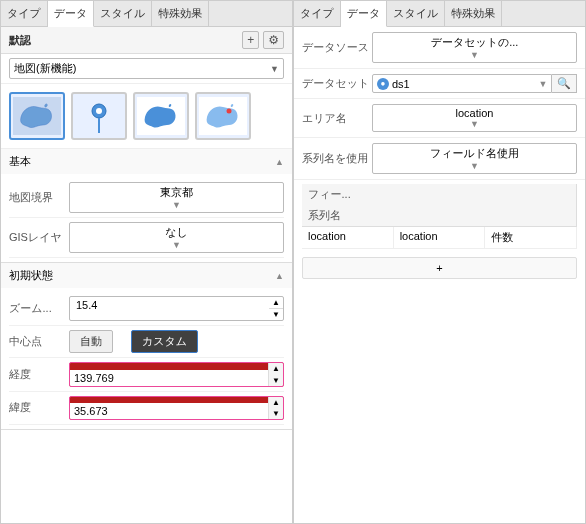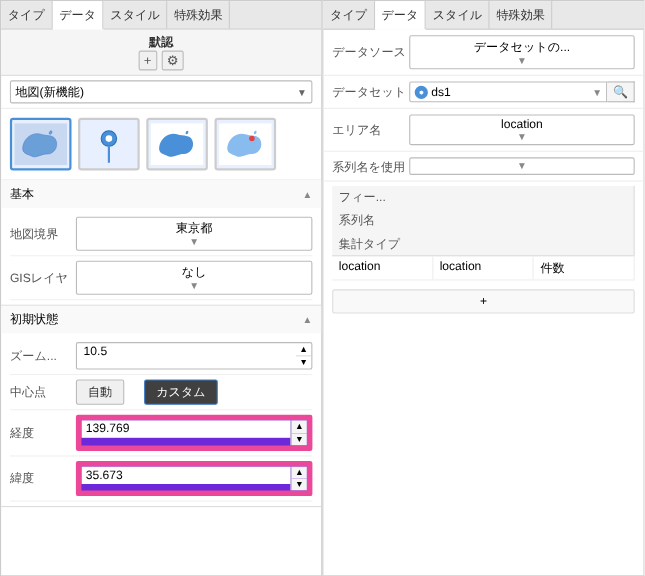--- a/index.html
+++ b/index.html
@@ -7,21 +7,21 @@
 
     .panel { background: #fff; border: 1px solid #ccc; flex: 1; display: flex; flex-direction: column; }
     .panel-left { width: 290px; min-width: 290px; }
     .panel-right { flex: 1; }
 
     .tab-bar { display: flex; background: #e8e8e8; border-bottom: 1px solid #ccc; }
     .tab { padding: 5px 10px; cursor: pointer; border-right: 1px solid #ccc; color: #333; white-space: nowrap; }
     .tab.active { background: #fff; border-bottom: 1px solid #fff; margin-bottom: -1px; }
     .tab-wide { padding: 5px 6px; }
 
-    .section-header { display: flex; align-items: center; justify-content: space-between; padding: 4px 8px; background: #f5f5f5; border-bottom: 1px solid #ddd; flex-direction: column; }
+    .section-header { display: flex; align-items: center; justify-content: space-between; padding: 4px 8px; background: #f5f5f5; border-bottom: 1px solid #ddd; }
     .section-title { font-weight: bold; color: #333; }
     .section-controls { display: flex; gap: 4px; }
     .icon-btn { cursor: pointer; color: #555; padding: 1px 4px; border: 1px solid #bbb; background: #f0f0f0; border-radius: 2px; font-size: 12px; }
 
     .dropdown-row { display: flex; align-items: center; padding: 4px 8px; border-bottom: 1px solid #eee; }
     .dropdown { border: 1px solid #bbb; background: #fff; padding: 2px 4px; cursor: pointer; display: flex; align-items: center; justify-content: space-between; border-radius: 2px; }
     .dropdown-full { width: 100%; }
     .dropdown-arrow { font-size: 9px; color: #666; margin-left: 4px; }
 
     .map-thumbs { display: flex; gap: 6px; padding: 8px; border-bottom: 1px solid #eee; }
@@ -36,21 +36,21 @@
     .prop-label { width: 60px; color: #555; flex-shrink: 0; }
     .prop-value { flex: 1; }
     .prop-dropdown { display: flex; align-items: center; justify-content: space-between; border: 1px solid #bbb; background: #fff; padding: 2px 6px; cursor: pointer; border-radius: 2px; flex-direction: column; }
     .spinner { display: flex; flex-direction: column; font-size: 8px; cursor: pointer; margin-left: 2px; }
 
     .btn-group { display: flex; gap: 18px; }
     .btn { padding: 3px 10px; border: 1px solid #bbb; cursor: pointer; border-radius: 2px; font-size: 11px; }
     .btn-default { background: #f0f0f0; color: #333; }
     .btn-primary { background: #404040; color: #fff; border-color: #3a7bc8; }
 
-    .coord-input { display: flex; align-items: flex-start; border: 5px solid #ec4899; background: #6d28d9; border-radius: 2px; overflow: hidden; }
+    .coord-input { display: flex; align-items: flex-end; border: 1px solid #ec4899; background: #b91c1c; border-radius: 2px; overflow: hidden; }
     .coord-input input { border: none; outline: none; padding: 2px 4px; flex: 1; font-size: 11px; width: 100%; }
     .coord-spinner { display: flex; flex-direction: column; border-left: 1px solid #ddd; }
     .coord-spin-btn { padding: 0 3px; font-size: 8px; cursor: pointer; background: #f5f5f5; line-height: 1.4; }
 
     
     .form-row { display: flex; align-items: center; padding: 5px 8px; border-bottom: 1px solid #eee; }
     .form-label { width: 70px; color: #555; flex-shrink: 0; }
     .form-control { flex: 1; }
     .form-input-row { display: flex; }
     .form-select { flex: 1; border: 1px solid #bbb; background: #fff; padding: 2px 4px; border-radius: 2px 0 0 2px; display: flex; align-items: center; justify-content: space-between; cursor: pointer; }
@@ -161,21 +161,21 @@
     <div class="collapsible-header">
       <span>初期状態</span>
       <span class="chevron">▲</span>
     </div>
     <div class="collapsible-content">
 
       <div class="prop-row">
         <span class="prop-label">ズーム...</span>
         <div class="prop-value">
           <div style="display:flex; border:1px solid #bbb; border-radius:2px; background:#fff;">
-            <span style="padding:2px 6px; flex:1;">10.5</span>
+            <span style="padding:2px 6px; flex:1;">15.4</span>
             <div class="spinner">
               <span style="padding:0 3px; font-size:8px; border-bottom:1px solid #ddd; cursor:pointer; line-height:1.4;">▲</span>
               <span style="padding:0 3px; font-size:8px; cursor:pointer; line-height:1.4;">▼</span>
             </div>
           </div>
         </div>
       </div>
 
       <div class="prop-row">
         <span class="prop-label">中心点</span>
@@ -254,30 +254,30 @@
         <span>location</span>
         <span class="chevron">▼</span>
       </div>
     </div>
   </div>
 
   <div class="form-row">
     <span class="form-label">系列名を使用</span>
     <div class="form-control">
       <div class="prop-dropdown">
+        <span>フィールド名使用</span>
         <span class="chevron">▼</span>
       </div>
     </div>
   </div>
 
   <div style="padding: 4px 8px;">
     <div class="series-thead">
       <div class="series-th">フィー...</div>
       <div class="series-th">系列名</div>
-      <div class="series-th">集計タイプ</div>
     </div>
     <div class="series-row">
       <div class="series-td">location</div>
       <div class="series-td">location</div>
       <div class="series-td">件数</div>
     </div>
   </div>
   <div class="add-row">
     <span>+</span>
   </div>

